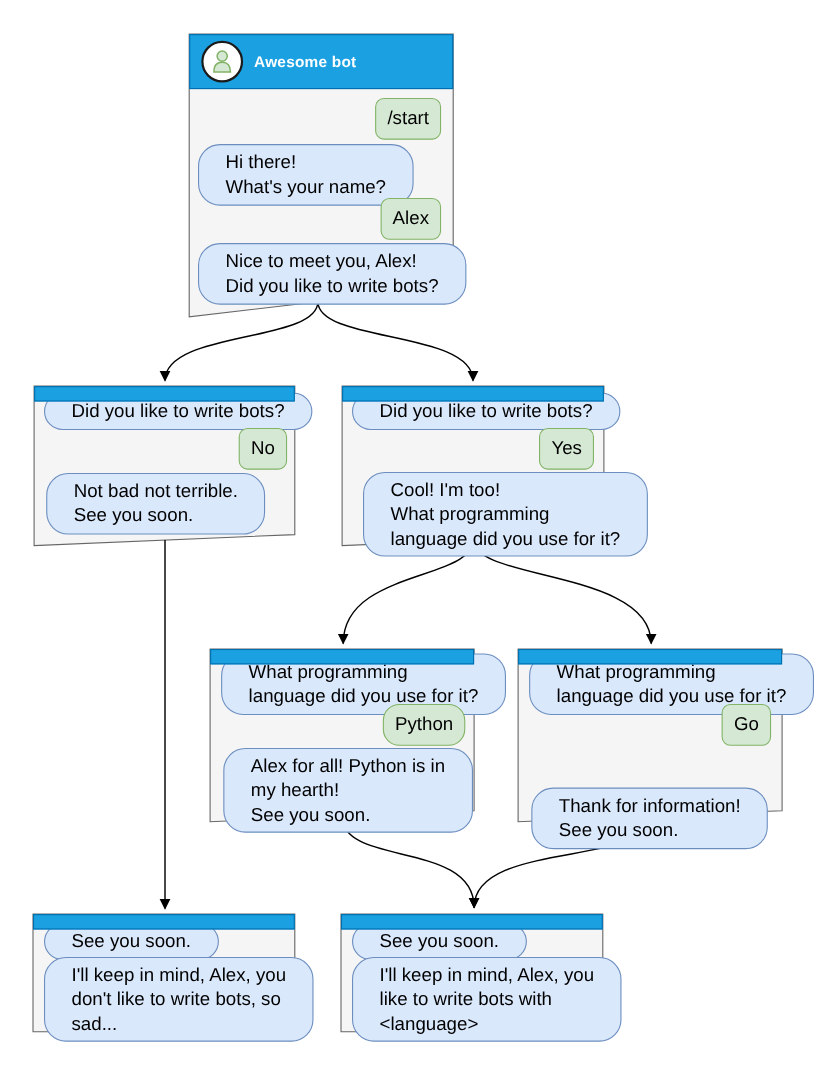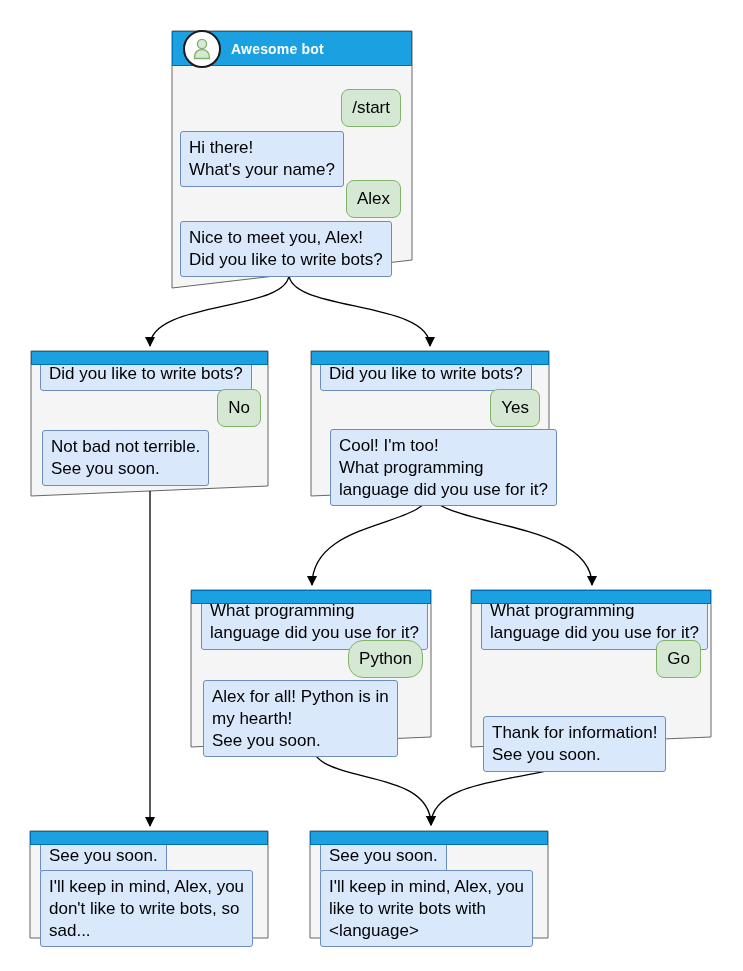--- a/index.html
+++ b/index.html
@@ -9,37 +9,37 @@
   }
   .layer { position:absolute; left:0; top:0; z-index:1; }
   .win  { fill:var(--window-fill,#f5f5f5); stroke:var(--window-border,#666666); stroke-width:1; }
   .edge { fill:none; stroke:var(--arrow-color,#000000); stroke-width:1.3; }
 
   .strip {
     position:absolute; height:14px; box-sizing:border-box; z-index:3;
     background:var(--header-blue,#1ba1e2); border:1px solid var(--header-border,#006eaf);
   }
   .main-header {
-    height:35px; display:flex; align-items:center; gap:10px; padding:0 10px;
+    height:50px; display:flex; align-items:center; gap:10px; padding:0 10px;
   }
   .avatar {
     width:38px; height:38px; border-radius:50%; background:#ffffff;
     border:2px solid #1a1a1a; box-sizing:border-box;
     display:flex; align-items:center; justify-content:center; flex:0 0 auto;
   }
   .avatar svg { display:block; }
   .title { color:#ffffff; font-weight:bold; font-size:14px; letter-spacing:0.2px; }
 
   .bubble {
     position:absolute; z-index:2; box-sizing:border-box;
     font-size:17px; line-height:1.28; color:#000000; white-space:pre-line;
   }
   .bubble.bot {
     background:var(--bot-bubble-fill,#dae8fc); border:1px solid var(--bot-bubble-border,#6c8ebf);
-    border-radius:3px; padding:5px 8px;
+    border-radius:20px; padding:5px 24px;
   }
   .bubble.user {
     background:var(--user-bubble-fill,#d5e8d4); border:1px solid var(--user-bubble-border,#82b366);
     border-radius:8px; padding:7px 10px; min-width:34px;
   }
 </style>
 </head>
 <body>
 
 <div class="canvas">

